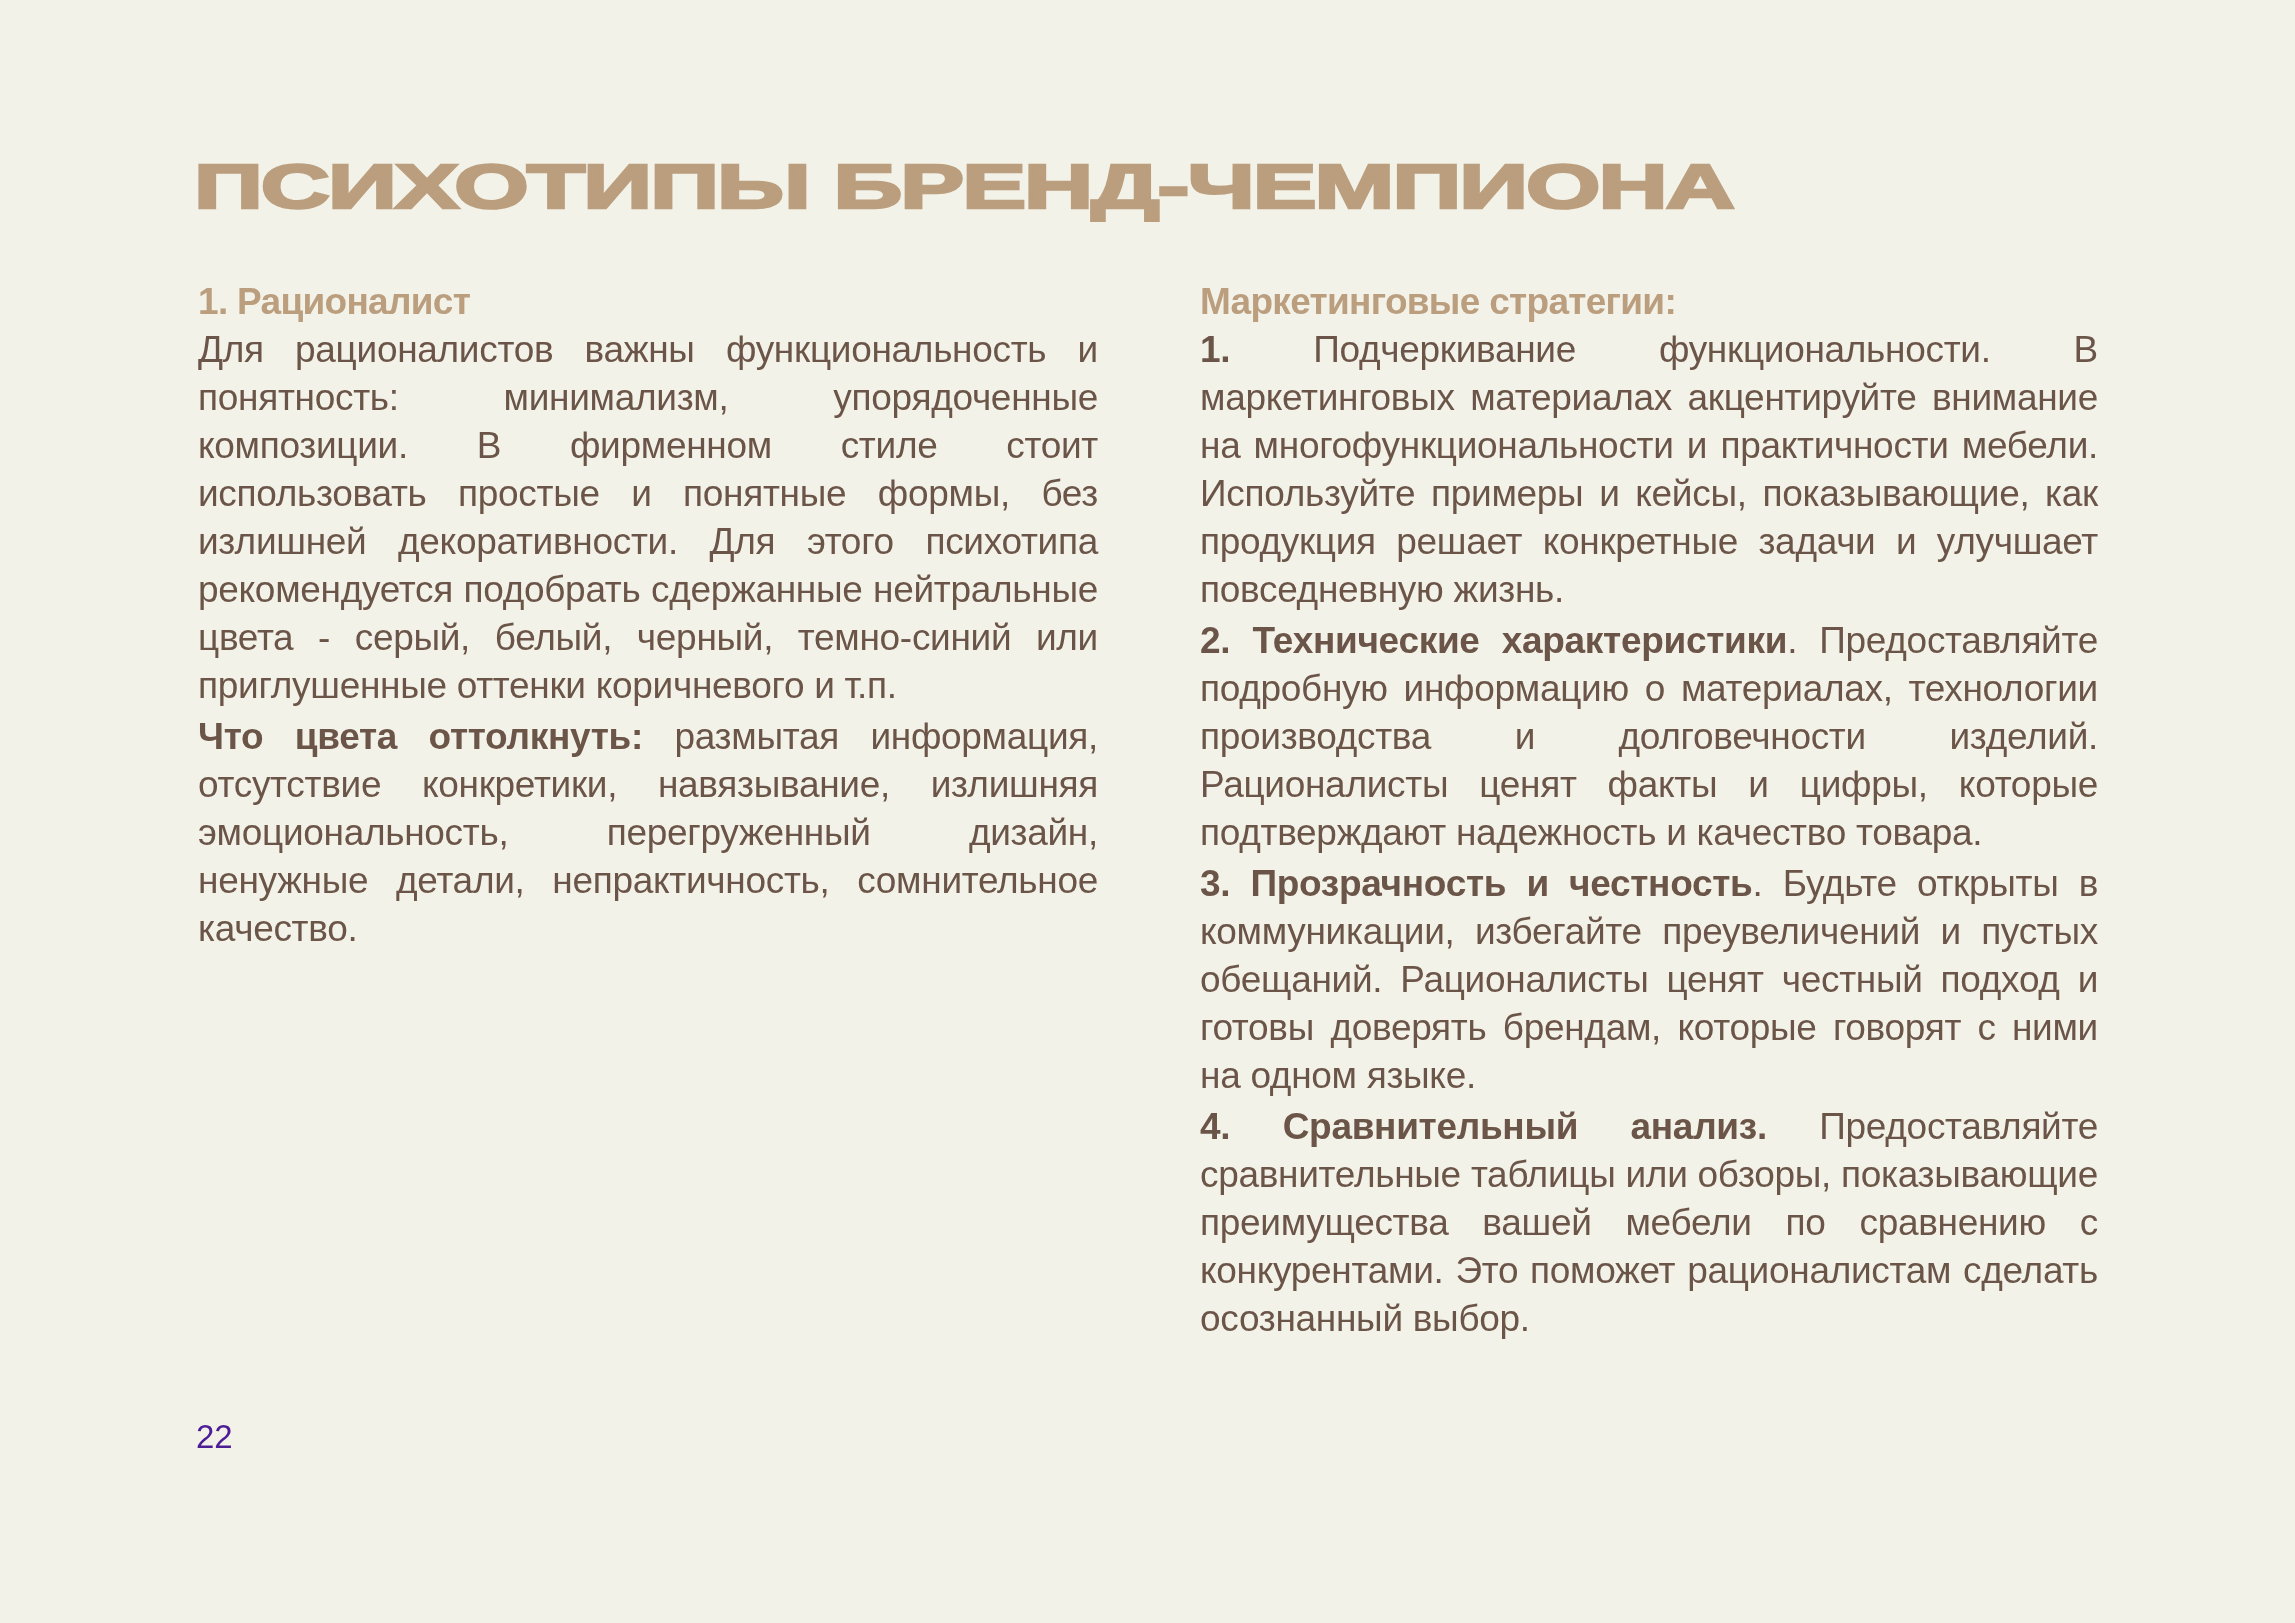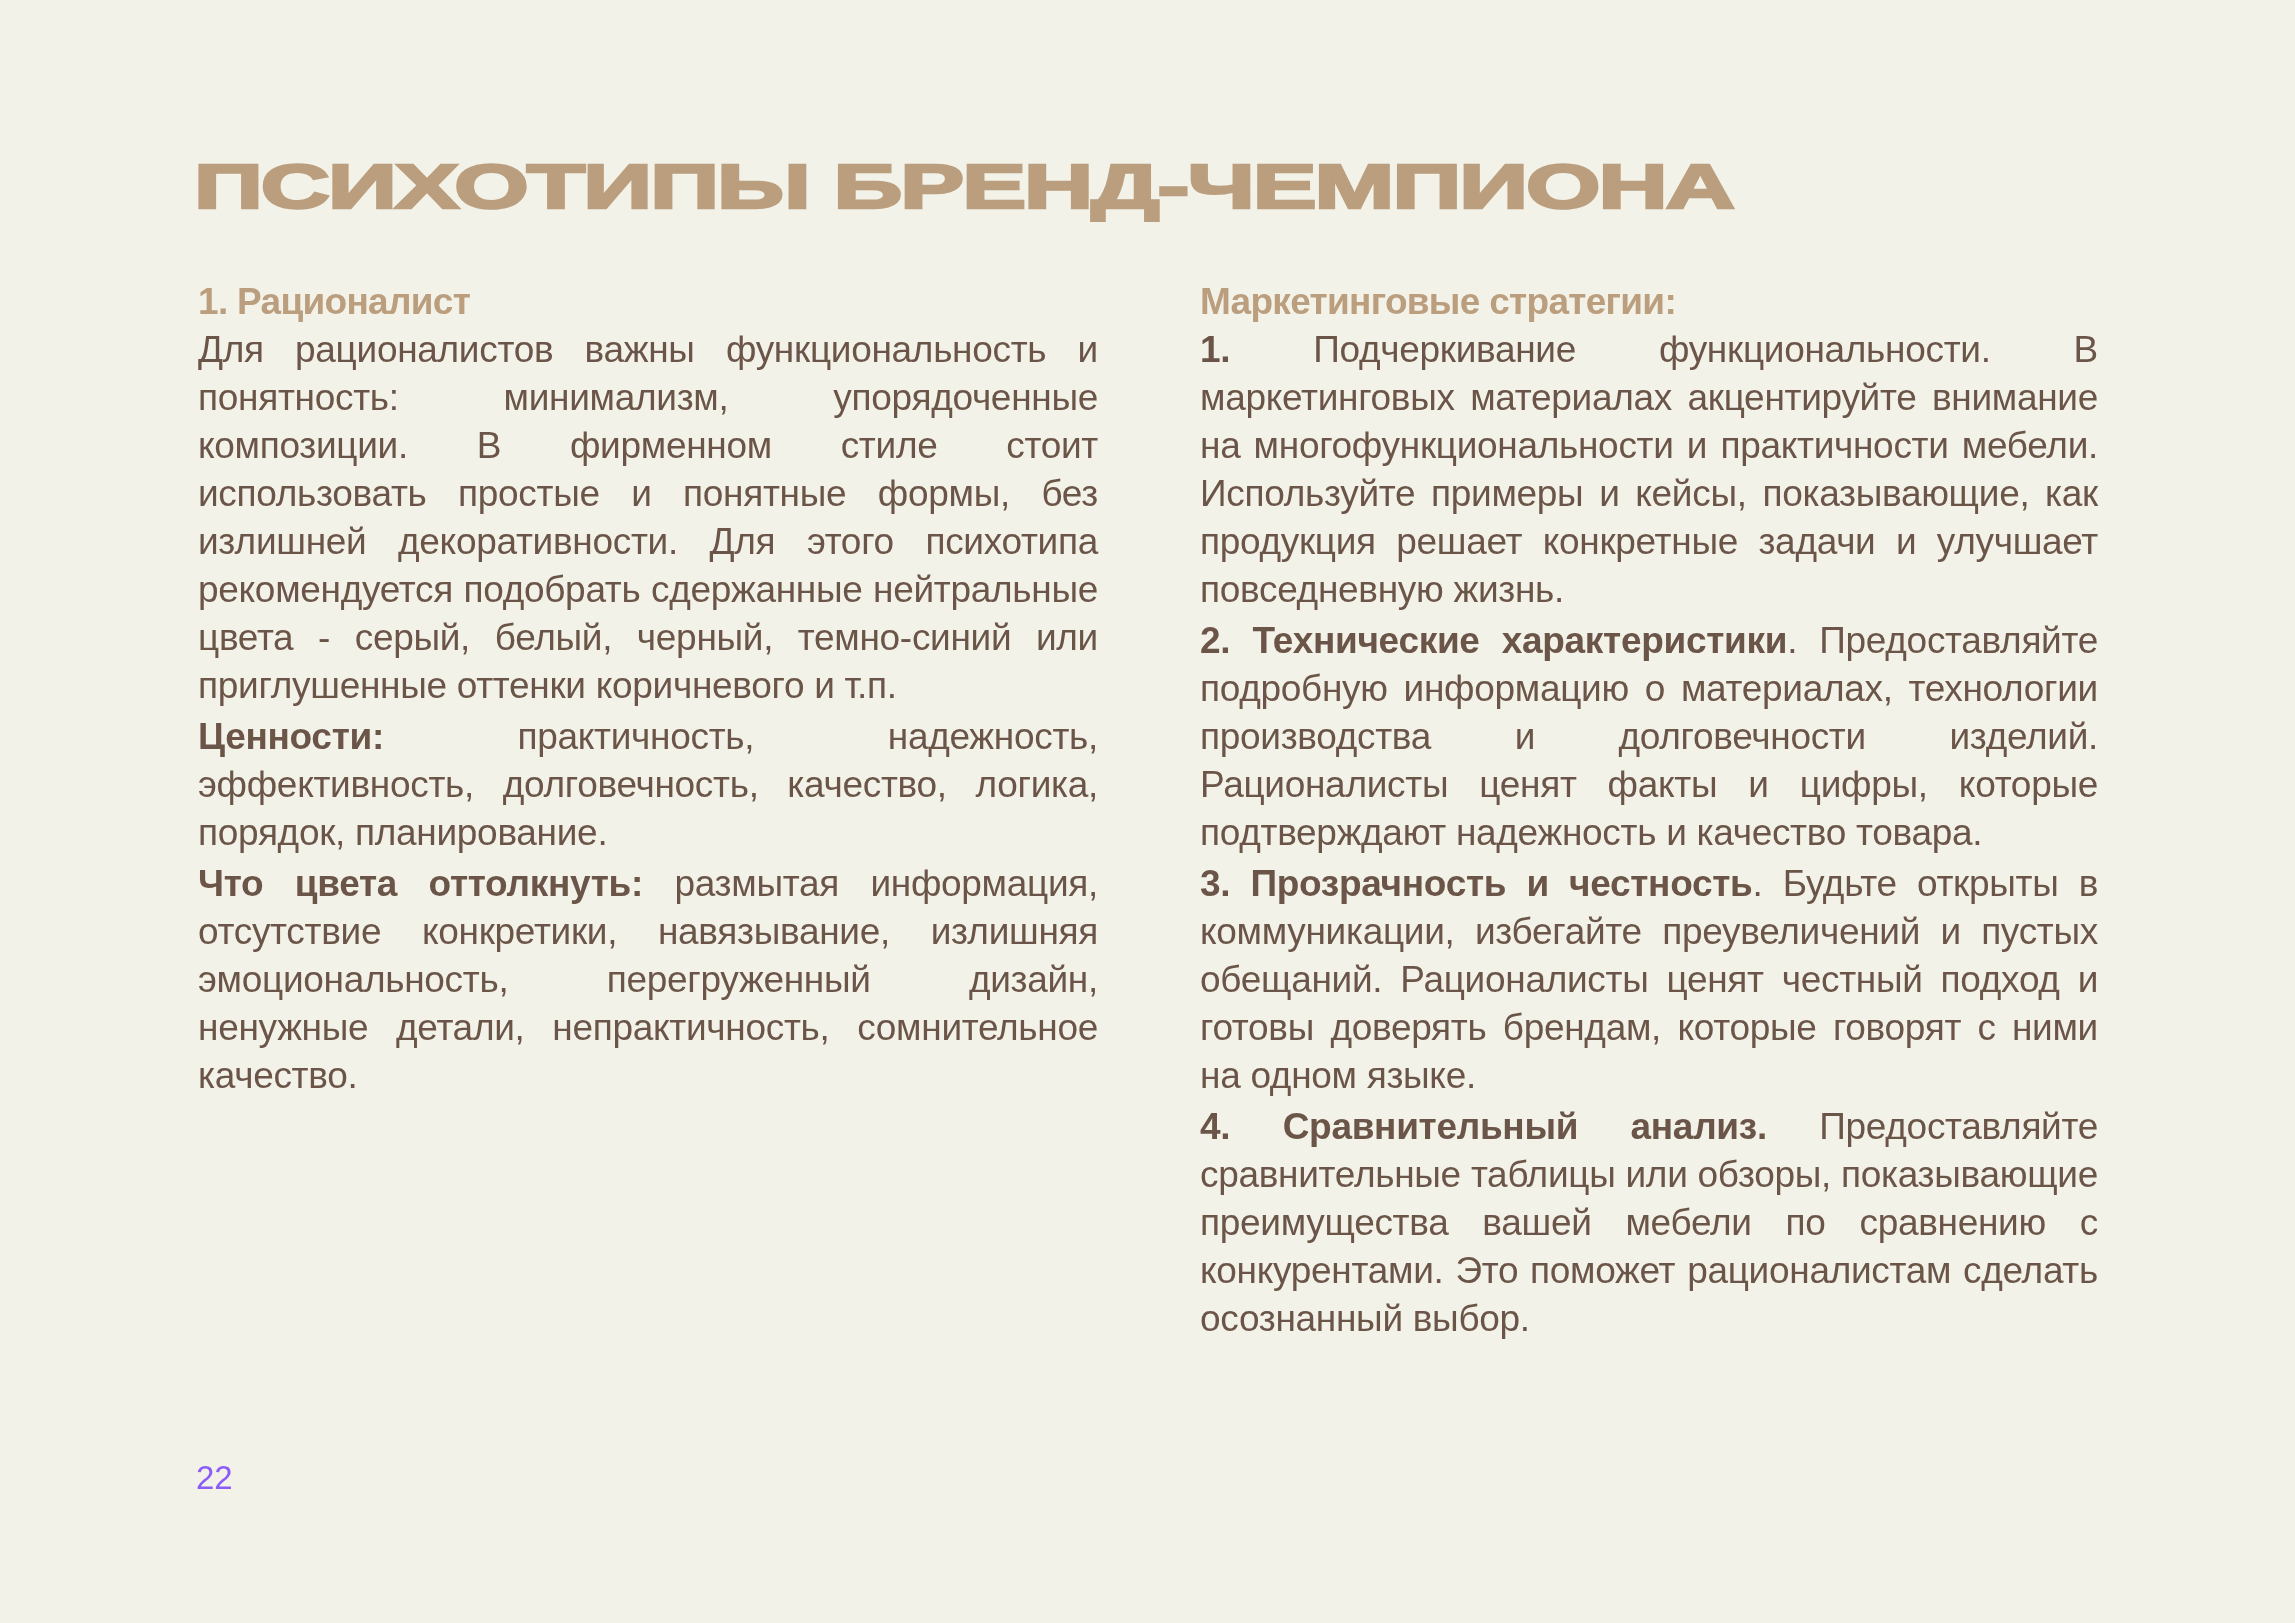--- a/index.html
+++ b/index.html
@@ -55,35 +55,34 @@
     hyphens: manual;
   }
   .para.spaced { margin-top: 3px; }
   .strong {
     font-weight: 700;
     color: #6B5548;
   }
   .page-number {
     position: absolute;
     left: 196px;
-    top: 1458px;
+    top: 1417px;
     font-size: 33px;
     line-height: 39px;
-    color: #8b5cf6;
+    color: #4c1d95;
   }
 </style>
 </head>
 <body>
 
 <h1 class="page-title">ПСИХОТИПЫ БРЕНД-ЧЕМПИОНА</h1>
 
 <section class="column col-left">
   <h2 class="subheading">1. Рационалист</h2>
   <p class="para">Для рационалистов важны функциональность и понятность: минимализм, упорядоченные композиции. В фирменном стиле стоит использовать простые и понятные формы, без излишней декоративности. Для этого психотипа рекомендуется подобрать сдержанные нейтральные цвета - серый, белый, черный, темно-синий или приглушенные оттенки коричневого и т.п.</p>
-  <p class="para spaced"><span class="strong">Ценности:</span><span> практичность, надежность, эффективность, долговечность, качество, логика, порядок, планирование.</span></p>
   <p class="para spaced"><span class="strong">Что цвета оттолкнуть:</span><span> размытая информация, отсутствие конкретики, навязывание, излишняя эмоциональность, перегруженный дизайн, ненужные детали, непрактичность, сомнительное качество.</span></p>
 </section>
 
 <section class="column col-right">
   <h2 class="subheading">Маркетинговые стратегии:</h2>
   <p class="para"><span class="strong">1.</span><span> Подчеркивание функциональности. В маркетинговых материалах акцентируйте внимание на многофункциональности и практичности мебели. Используйте примеры и кейсы, показывающие, как продукция решает конкретные задачи и улучшает повседневную жизнь.</span></p>
   <p class="para spaced"><span class="strong">2. Технические характеристики</span><span>. Предоставляйте подробную информацию о материалах, технологии производства и долговечности изделий. Рационалисты ценят факты и цифры, которые подтверждают надежность и качество товара.</span></p>
   <p class="para spaced"><span class="strong">3. Прозрачность и честность</span><span>. Будьте открыты в коммуникации, избегайте преувеличений и пустых обещаний. Рационалисты ценят честный подход и готовы доверять брендам, которые говорят с ними на одном языке.</span></p>
   <p class="para spaced"><span class="strong">4. Сравнительный анализ.</span><span> Предоставляйте сравнительные таблицы или обзоры, показывающие преимущества вашей мебели по сравнению с конкурентами. Это поможет рационалистам сделать осознанный выбор.</span></p>
 </section>

